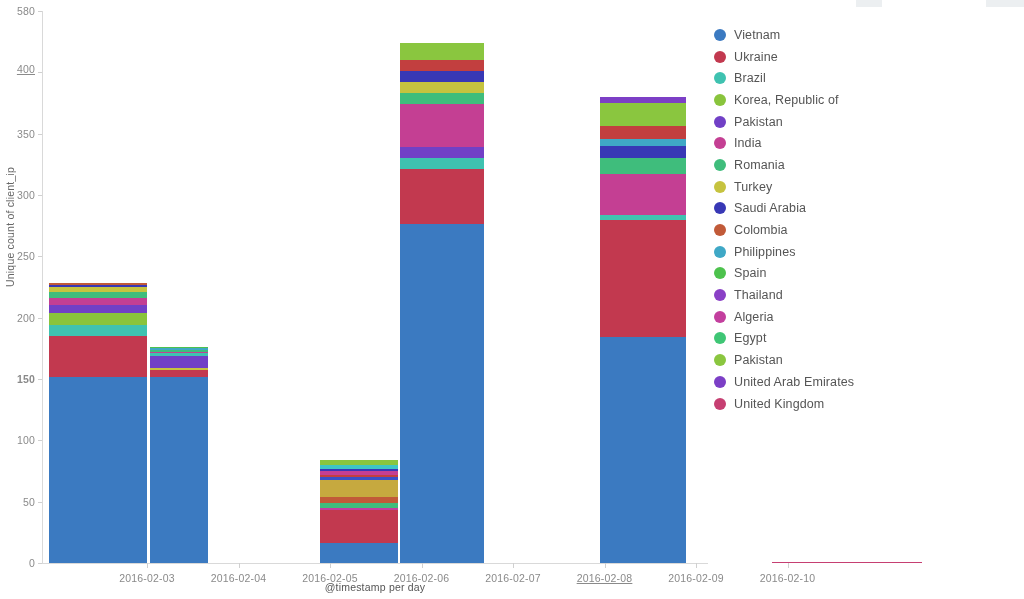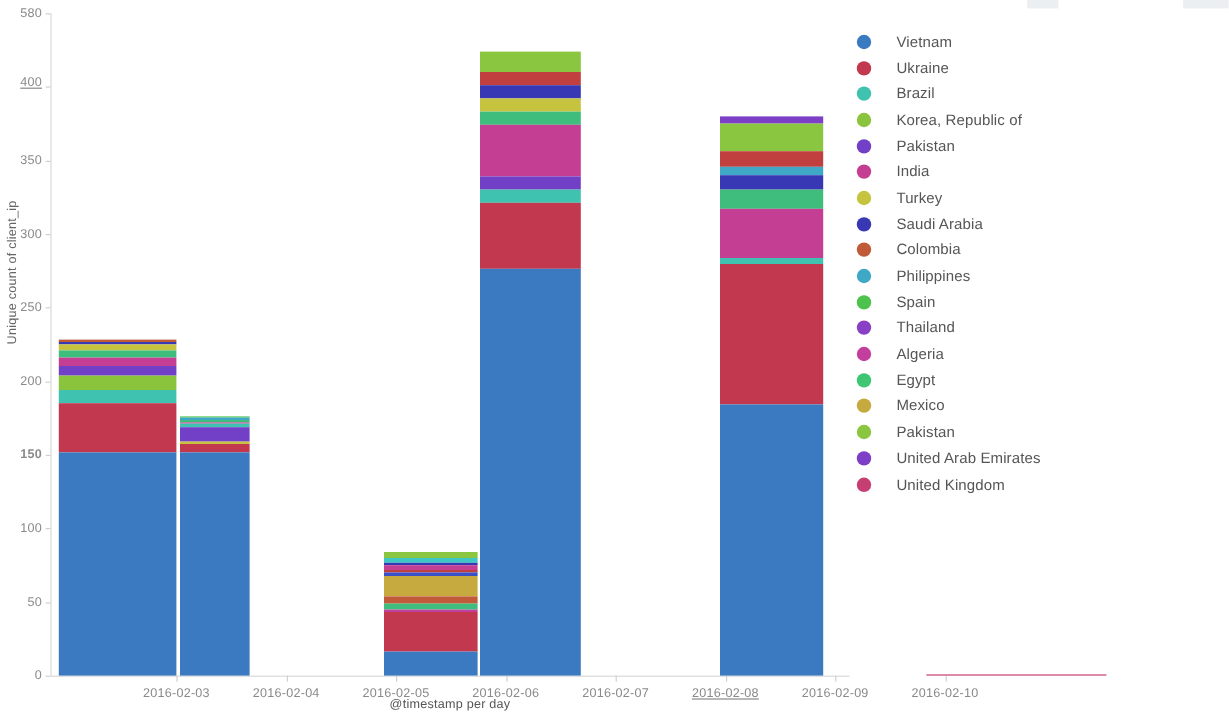--- a/index.html
+++ b/index.html
@@ -112,21 +112,20 @@
     position: absolute;
     left: 714px;
     top: 24px;
     width: 306px;
   }
   .legend-item {
     display: flex;
     align-items: center;
     height: 21.7px;
     cursor: pointer;
-    gap: 13px;
   }
   .swatch {
     width: 12px; height: 12px;
     border-radius: 50%;
     flex: 0 0 12px;
     margin-right: 8px;
   }
   .legend-label {
     font-size: 12.5px;
     color: #555555;
@@ -276,20 +275,24 @@
       </div>
       <div class="legend-item">
         <span class="swatch" style="background: rgb(113, 64, 198);"></span>
         <span class="legend-label">Pakistan</span>
       </div>
       <div class="legend-item">
         <span class="swatch" style="background: rgb(196, 63, 147);"></span>
         <span class="legend-label">India</span>
       </div>
       <div class="legend-item">
+        <span class="swatch" style="background: rgb(63, 189, 124);"></span>
+        <span class="legend-label">Romania</span>
+      </div>
+      <div class="legend-item">
         <span class="swatch" style="background: rgb(198, 195, 63);"></span>
         <span class="legend-label">Turkey</span>
       </div>
       <div class="legend-item">
         <span class="swatch" style="background: rgb(56, 56, 181);"></span>
         <span class="legend-label">Saudi Arabia</span>
       </div>
       <div class="legend-item">
         <span class="swatch" style="background: rgb(193, 90, 56);"></span>
         <span class="legend-label">Colombia</span>
@@ -308,24 +311,20 @@
       </div>
       <div class="legend-item">
         <span class="swatch" style="background: rgb(195, 63, 158);"></span>
         <span class="legend-label">Algeria</span>
       </div>
       <div class="legend-item">
         <span class="swatch" style="background: rgb(63, 198, 117);"></span>
         <span class="legend-label">Egypt</span>
       </div>
       <div class="legend-item">
-        <span class="swatch" style="background: rgb(198, 169, 63);"></span>
-        <span class="legend-label">Mexico</span>
-      </div>
-      <div class="legend-item">
         <span class="swatch" style="background: rgb(138, 198, 63);"></span>
         <span class="legend-label">Pakistan</span>
       </div>
       <div class="legend-item">
         <span class="swatch" style="background: rgb(124, 63, 198);"></span>
         <span class="legend-label">United Arab Emirates</span>
       </div>
       <div class="legend-item">
         <span class="swatch" style="background: rgb(198, 63, 114);"></span>
         <span class="legend-label">United Kingdom</span>

